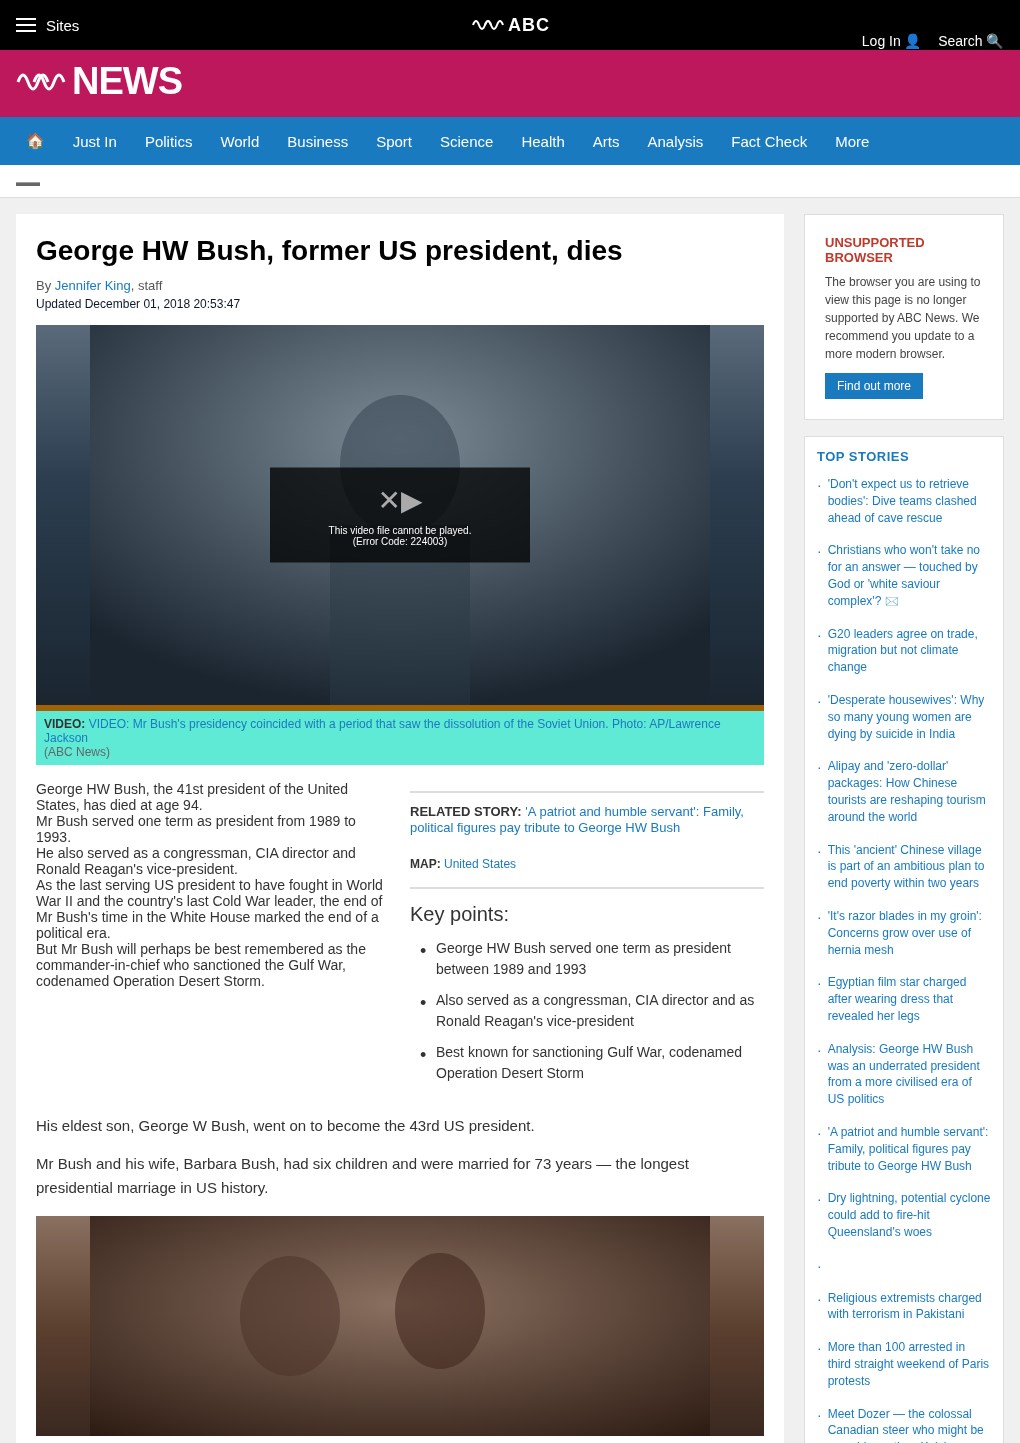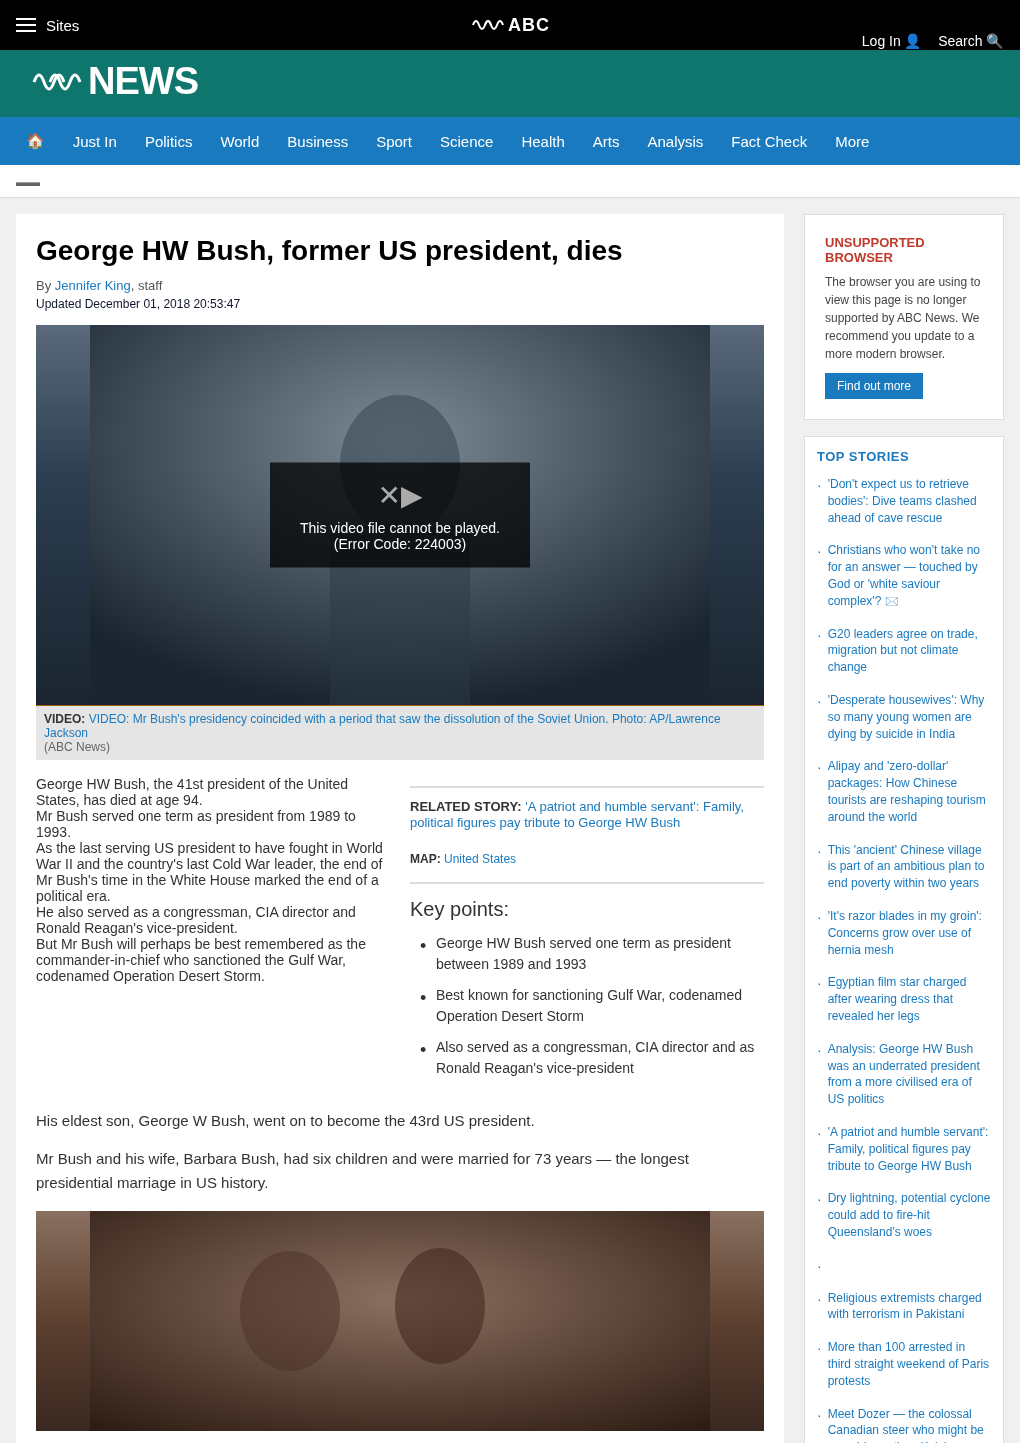--- a/index.html
+++ b/index.html
@@ -17,22 +17,22 @@
     .top-bar-left { display: flex; align-items: center; gap: 10px; color: #fff; }
     .hamburger { display: flex; flex-direction: column; gap: 4px; cursor: pointer; }
     .hamburger span { width: 20px; height: 2px; background: #fff; display: block; }
     .top-bar-center { position: absolute; left: 50%; transform: translateX(-50%); }
     .abc-logo-top { color: #fff; font-weight: bold; font-size: 20px; display: flex; align-items: center; gap: 2px; }
     .top-bar-right { display: flex; align-items: center; gap: 16px; margin-top: 32px; }
     .top-bar-right a { color: #fff; text-decoration: none; font-size: 14px; display: flex; align-items: center; gap: 4px; }
 
     
     .news-header {
-      background: #0f766e;
-      padding: 10px 32px 14px;
+      background: #be185d;
+      padding: 10px 16px 14px;
       display: flex;
       align-items: center;
     }
     .abc-news-logo { display: flex; align-items: center; gap: 6px; }
 
     
     .nav-bar {
       background: #1a7abf;
       display: flex;
       align-items: center;
@@ -103,27 +103,27 @@
       top: 50%;
       left: 50%;
       transform: translate(-50%, -50%);
       background: rgba(0,0,0,0.75);
       color: #fff;
       padding: 16px 24px;
       text-align: center;
       width: 260px;
     }
     .video-icon { font-size: 28px; margin-bottom: 8px; color: #aaa; }
-    .video-error-text { font-size: 14px; }
+    .video-error-text { font-size: 10px; }
     .video-caption {
-      background: #e5e5e5;
+      background: #5eead4;
       padding: 6px 8px;
       font-size: 12px;
       color: #333;
-      border-top: 1px solid #a16207;
+      border-top: 6px solid #a16207;
     }
     .video-caption a { color: #1a7abf; text-decoration: none; }
 
     .related-story {
       border-top: 2px solid #ddd;
       padding: 10px 0;
       margin: 10px 0;
     }
     .related-story .label { font-weight: bold; font-size: 13px; color: #333; }
     .related-story a { color: #1a7abf; text-decoration: none; font-size: 13px; }
@@ -352,39 +352,39 @@
         <span style="font-weight:bold;">VIDEO: </span>
         <a href="#" style="color:#1a7abf;font-size:12px;">VIDEO: Mr Bush's presidency coincided with a period that saw the dissolution of the Soviet Union. Photo: AP/Lawrence Jackson</a><br>
         <span style="font-size:12px;color:#666;">(ABC News)</span>
       </div>
     </div>
 
     <div class="two-col" style="margin-top:16px;">
       <div class="left-col">
         <p>George HW Bush, the 41st president of the United States, has died at age 94.</p>
         <p>Mr Bush served one term as president from 1989 to 1993.</p>
+        <p>He also served as a congressman, CIA director and Ronald Reagan's vice-president.</p>
         <p>As the last serving US president to have fought in World War II and the country's last Cold War leader, the end of Mr Bush's time in the White House marked the end of a political era.</p>
-        <p>He also served as a congressman, CIA director and Ronald Reagan's vice-president.</p>
         <p>But Mr Bush will perhaps be best remembered as the commander-in-chief who sanctioned the Gulf War, codenamed Operation Desert Storm.</p>
       </div>
       <div class="right-col">
         <div class="related-story">
           <span class="label">RELATED STORY:</span>
           <a href="#">'A patriot and humble servant': Family, political figures pay tribute to George HW Bush</a>
         </div>
         <div class="map-line">
           <span class="label">MAP:</span>
           <a href="#">United States</a>
         </div>
         <div class="key-points">
           <h3>Key points:</h3>
           <ul>
             <li>George HW Bush served one term as president between 1989 and 1993</li>
+            <li>Also served as a congressman, CIA director and as Ronald Reagan's vice-president</li>
             <li>Best known for sanctioning Gulf War, codenamed Operation Desert Storm</li>
-            <li>Also served as a congressman, CIA director and as Ronald Reagan's vice-president</li>
           </ul>
         </div>
       </div>
     </div>
 
     <p style="font-size:15px;line-height:1.6;margin-bottom:14px;">His eldest son, George W Bush, went on to become the 43rd US president.</p>
     <p style="font-size:15px;line-height:1.6;margin-bottom:14px;">Mr Bush and his wife, Barbara Bush, had six children and were married for 73 years — the longest presidential marriage in US history.</p>
 
     <div class="article-bottom-image">
       <svg width="100%" height="220" viewBox="0 0 620 220">

